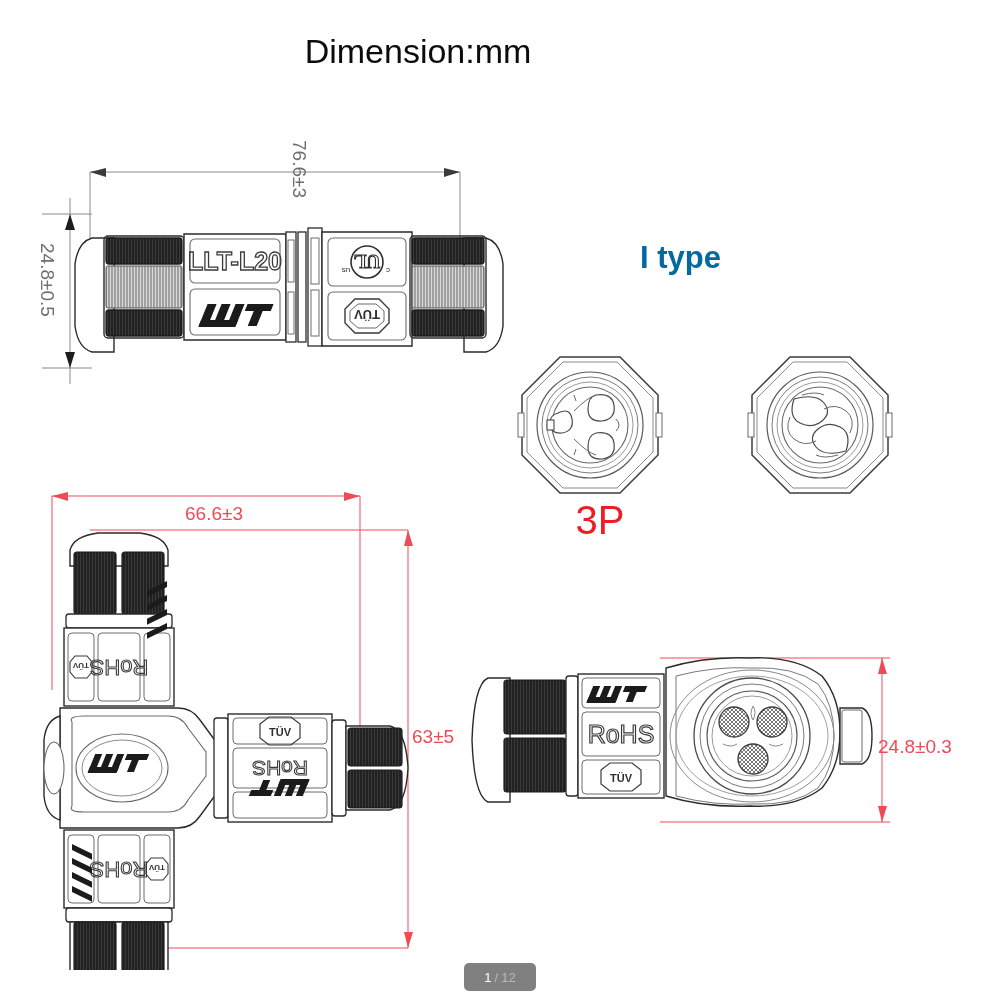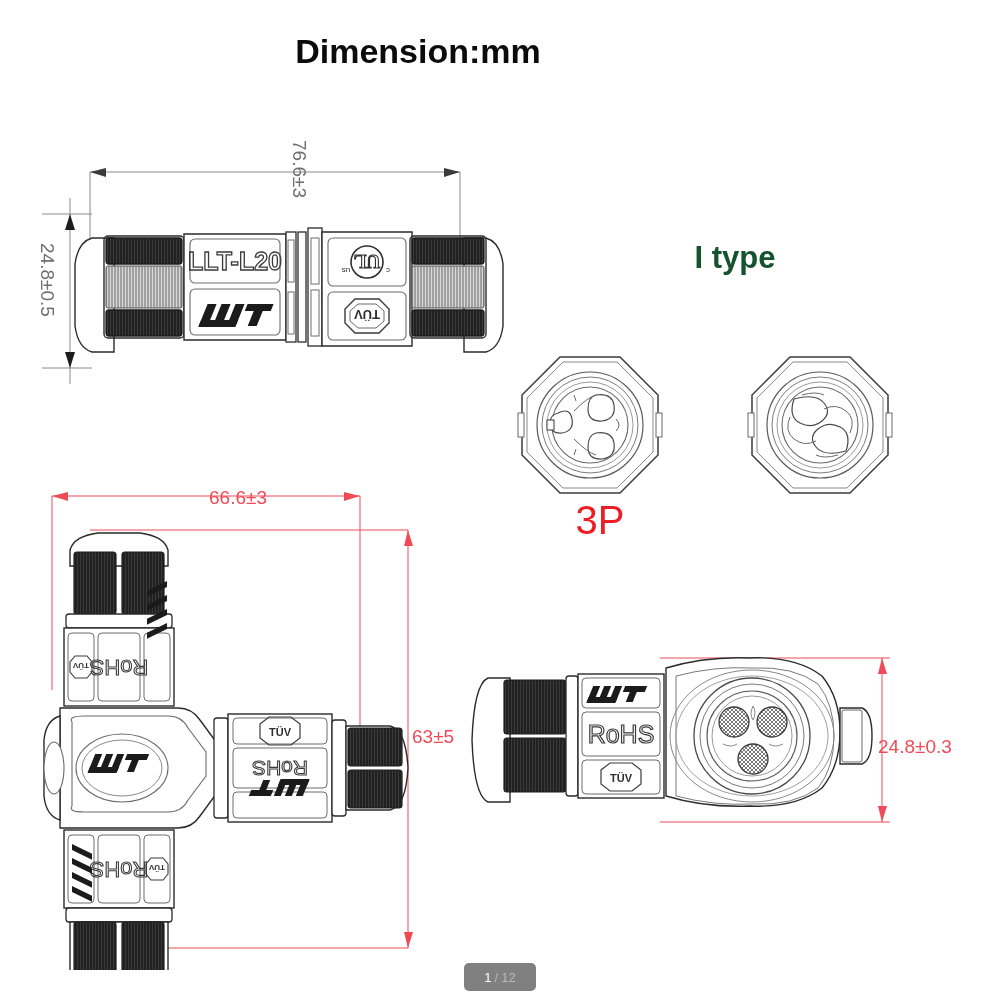--- a/index.html
+++ b/index.html
@@ -14,26 +14,26 @@
     position: relative;
     width: 1000px; height: 1000px;
     background: #ffffff;
   }
   .abs { position: absolute; }
 
   
   .title {
     left: 0; top: 32px; width: 836px;
     text-align: center;
-    font-size: 34px; font-weight: bold; color: #0b0b0b;
+    font-size: 34px; font-weight: normal; color: #0b0b0b;
     letter-spacing: 0px;
   }
   .section-head {
-    font-size: 31px; font-weight: bold; color: #14532d;
-    text-align: center;
+    font-size: 31px; font-weight: bold; color: #0369a1;
+    text-align: left;
   }
   #i-type-head { left: 640px; top: 240px; width: 190px; }
   #t-type-head { left: 635px; top: 558px; width: 190px; }
 
   
   .pole-label {
     font-size: 40px; font-weight: normal; color: #ee1c24;
     text-align: center; font-family: Liberation Sans, sans-serif;
   }
   #label-3p { left: 540px; top: 498px; width: 120px; }
@@ -42,21 +42,21 @@
   
   .dim {
     font-size: 19px; color: #6f6f6f; white-space: nowrap;
     font-family: "Liberation Sans", sans-serif;
   }
   .dim.red { color: #ef4b56; }
   .rot90  { transform: rotate(90deg); transform-origin: left top; }
 
   #dim-766   { left: 310px; top: 140px; }
   #dim-248a  { left: 58px;  top: 243px; }
-  #dim-666   { left: 185px; top: 487px; margin-left: 24px; }
+  #dim-666   { left: 185px; top: 503px; }
   #dim-98    { left: 412px; top: 726px; }
   #dim-248b  { left: 878px; top: 728px; margin-top: 8px; }
 
   
   #page-badge {
     left: 464px; top: 963px;
     width: 72px; height: 28px;
     background: #808080; border-radius: 5px;
     display: flex; align-items: center; justify-content: center;
     gap: 3px;

